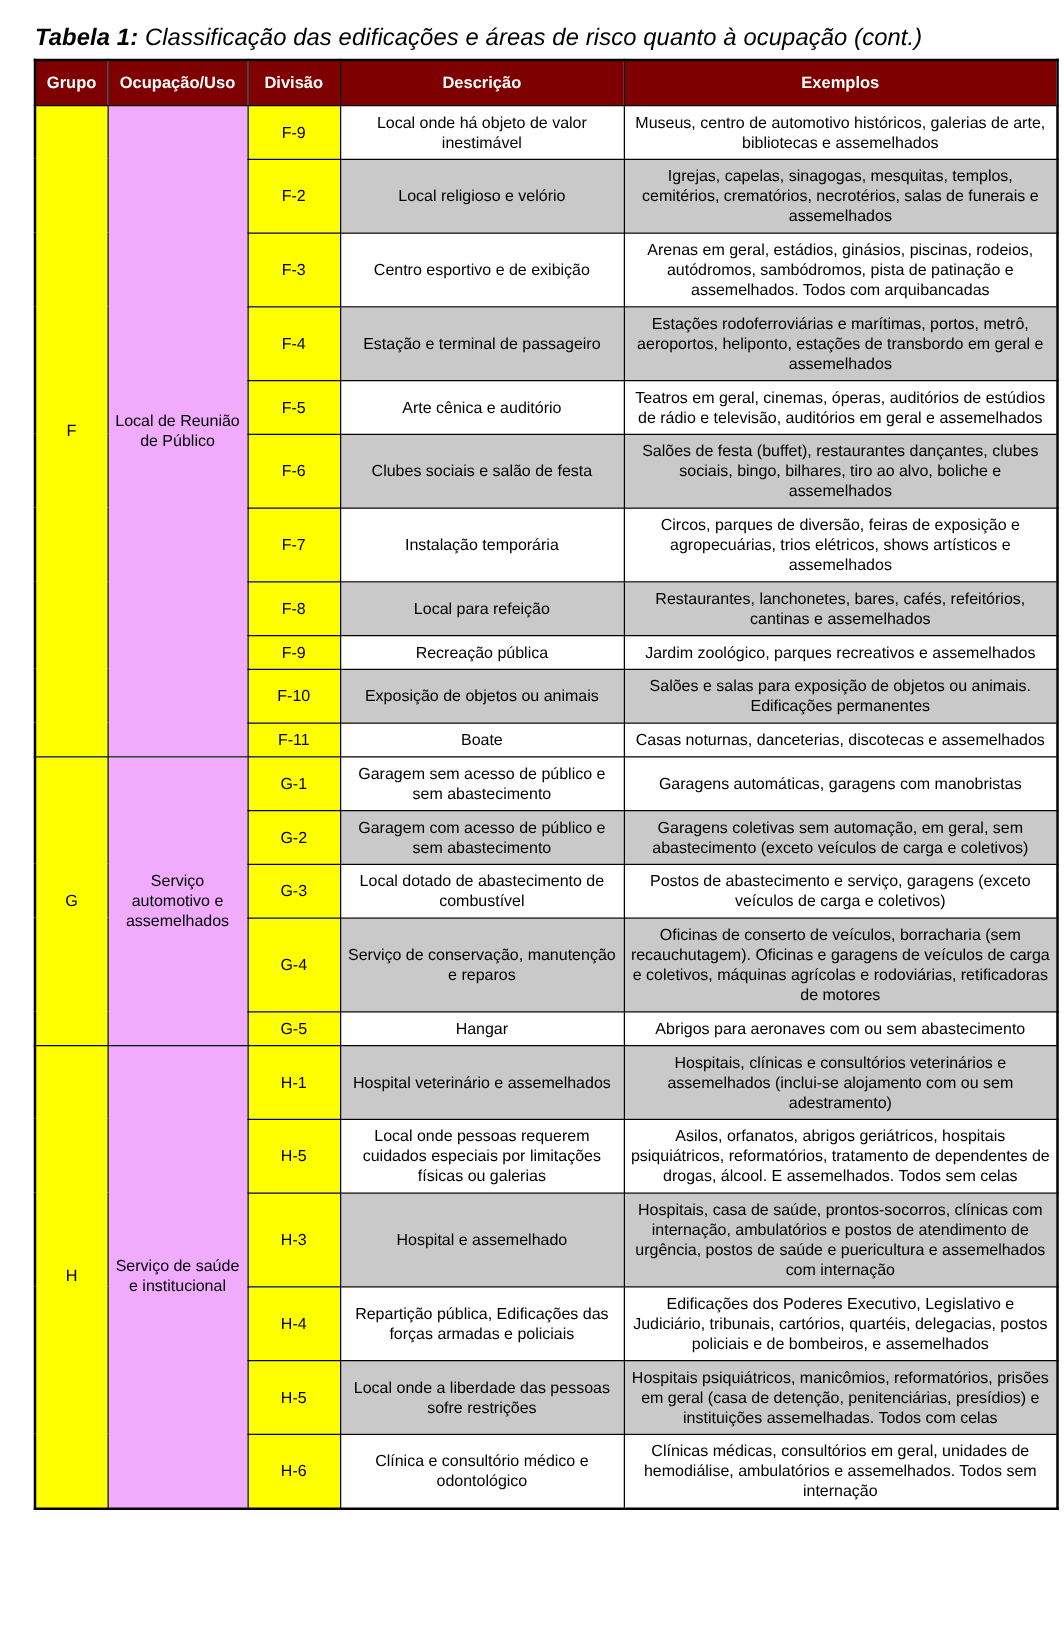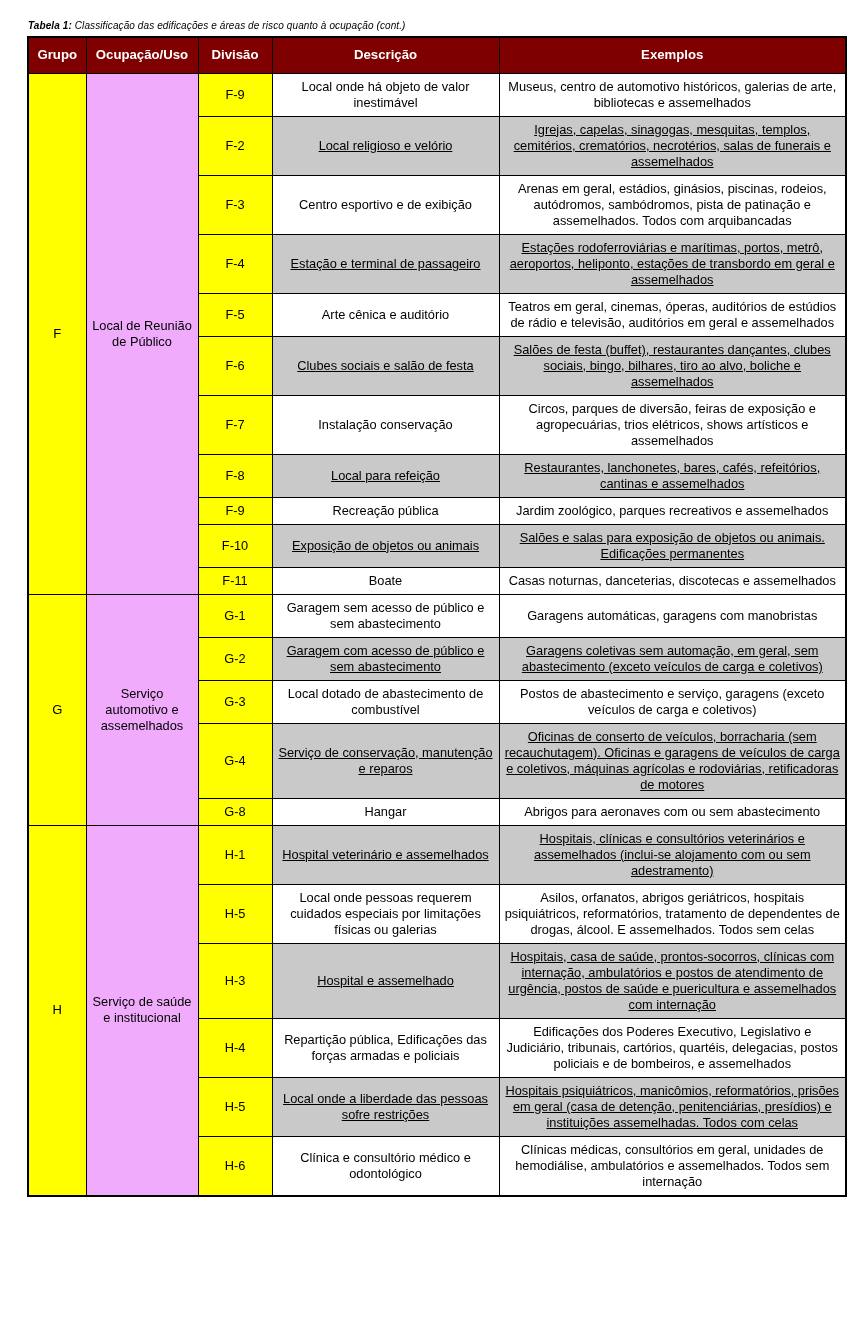--- a/index.html
+++ b/index.html
@@ -21,21 +21,21 @@
     font-family: "Liberation Sans", sans-serif;
     color: #000;
   }
   .page {
     width: 851px;
     min-height: 1318px;
     padding: 20px 6px 8px 27px;
   }
   .caption {
     font-style: italic;
-    font-size: 10px;
+    font-size: 19px;
     margin: 0 0 5px 1px;
     letter-spacing: 0.1px;
   }
   .caption .caption-label {
     font-weight: bold;
   }
   table.classification {
     border-collapse: collapse;
     width: 818px;
     border: 2px solid var(--border-color);
@@ -74,21 +74,20 @@
   td.division-cell {
     background: var(--division-bg);
   }
   td.desc-cell, td.examples-cell {
     background: #FFFFFF;
     margin-left: 31px;
   }
   tr.shaded td.desc-cell,
   tr.shaded td.examples-cell {
     background: var(--shade-bg);
-    text-decoration: underline;
   }
 </style>
 </head>
 <body>
 
 <div class="page">
   <p class="caption"><span class="caption-label">Tabela 1:</span> <span>Classificação das edificações e áreas de risco quanto à ocupação (cont.)</span></p>
 
   <table class="classification">
     <colgroup>
@@ -135,21 +134,21 @@
           <td class="desc-cell">Arte cênica e auditório</td>
           <td class="examples-cell">Teatros em geral, cinemas, óperas, auditórios de estúdios de rádio e televisão, auditórios em geral e assemelhados</td>
         </tr>
         <tr class="shaded">
           <td class="division-cell">F-6</td>
           <td class="desc-cell">Clubes sociais e salão de festa</td>
           <td class="examples-cell">Salões de festa (buffet), restaurantes dançantes, clubes sociais, bingo, bilhares, tiro ao alvo, boliche e assemelhados</td>
         </tr>
         <tr>
           <td class="division-cell">F-7</td>
-          <td class="desc-cell">Instalação conservação</td>
+          <td class="desc-cell">Instalação temporária</td>
           <td class="examples-cell">Circos, parques de diversão, feiras de exposição e agropecuárias, trios elétricos, shows artísticos e assemelhados</td>
         </tr>
         <tr class="shaded">
           <td class="division-cell">F-8</td>
           <td class="desc-cell">Local para refeição</td>
           <td class="examples-cell">Restaurantes, lanchonetes, bares, cafés, refeitórios, cantinas e assemelhados</td>
         </tr>
         <tr>
           <td class="division-cell">F-9</td>
           <td class="desc-cell">Recreação pública</td>
@@ -181,21 +180,21 @@
           <td class="division-cell">G-3</td>
           <td class="desc-cell">Local dotado de abastecimento de combustível</td>
           <td class="examples-cell">Postos de abastecimento e serviço, garagens (exceto veículos de carga e coletivos)</td>
         </tr>
         <tr class="shaded">
           <td class="division-cell">G-4</td>
           <td class="desc-cell">Serviço de conservação, manutenção e reparos</td>
           <td class="examples-cell">Oficinas de conserto de veículos, borracharia (sem recauchutagem). Oficinas e garagens de veículos de carga e coletivos, máquinas agrícolas e rodoviárias, retificadoras de motores</td>
         </tr>
         <tr>
-          <td class="division-cell">G-8</td>
+          <td class="division-cell">G-5</td>
           <td class="desc-cell">Hangar</td>
           <td class="examples-cell">Abrigos para aeronaves com ou sem abastecimento</td>
         </tr>
         <tr class="shaded">
           <td class="group-cell" rowspan="6">H</td>
           <td class="occupation-cell" rowspan="6">Serviço de saúde e institucional</td>
           <td class="division-cell">H-1</td>
           <td class="desc-cell">Hospital veterinário e assemelhados</td>
           <td class="examples-cell">Hospitais, clínicas e consultórios veterinários e assemelhados (inclui-se alojamento com ou sem adestramento)</td>
         </tr>

